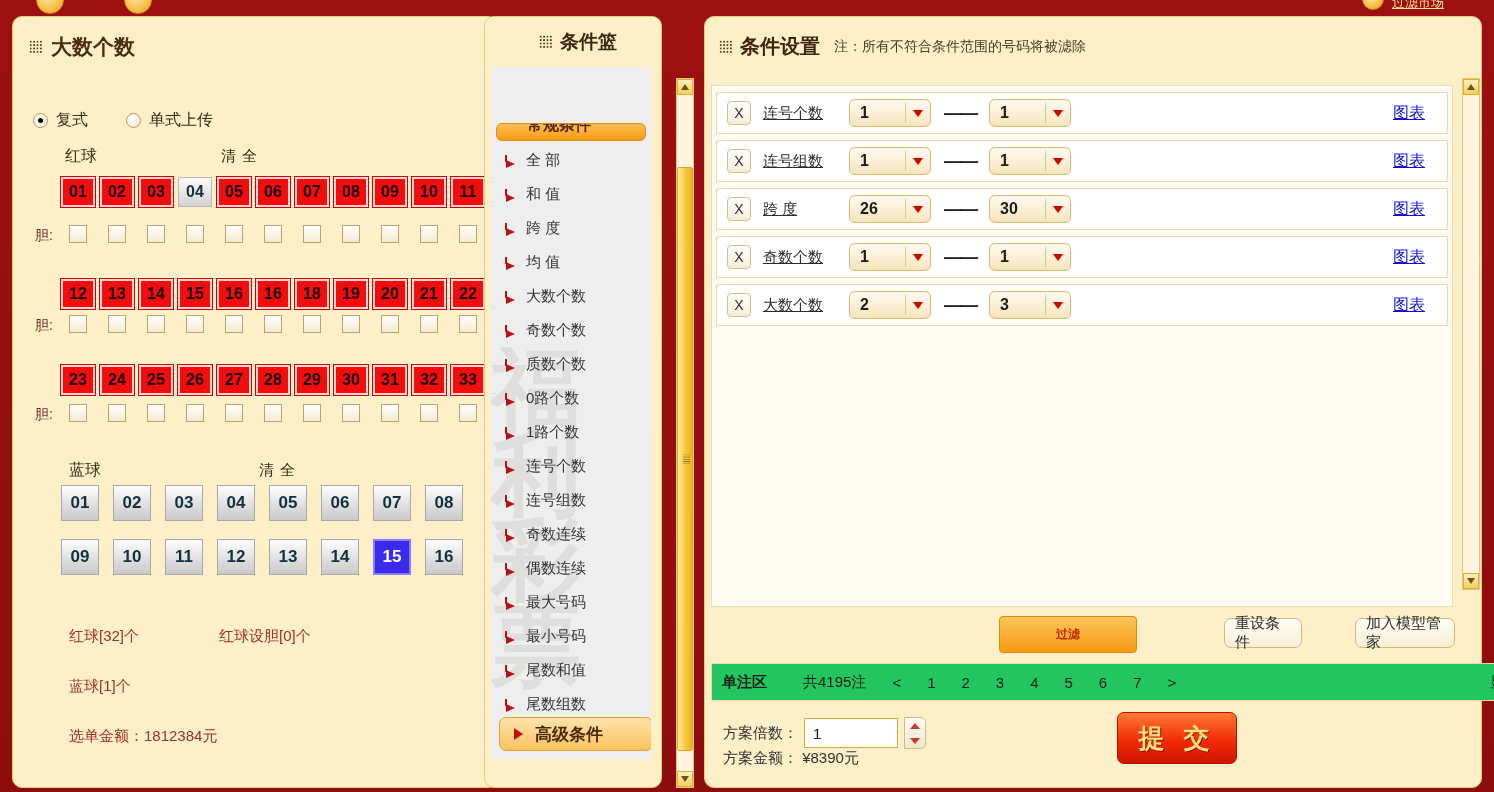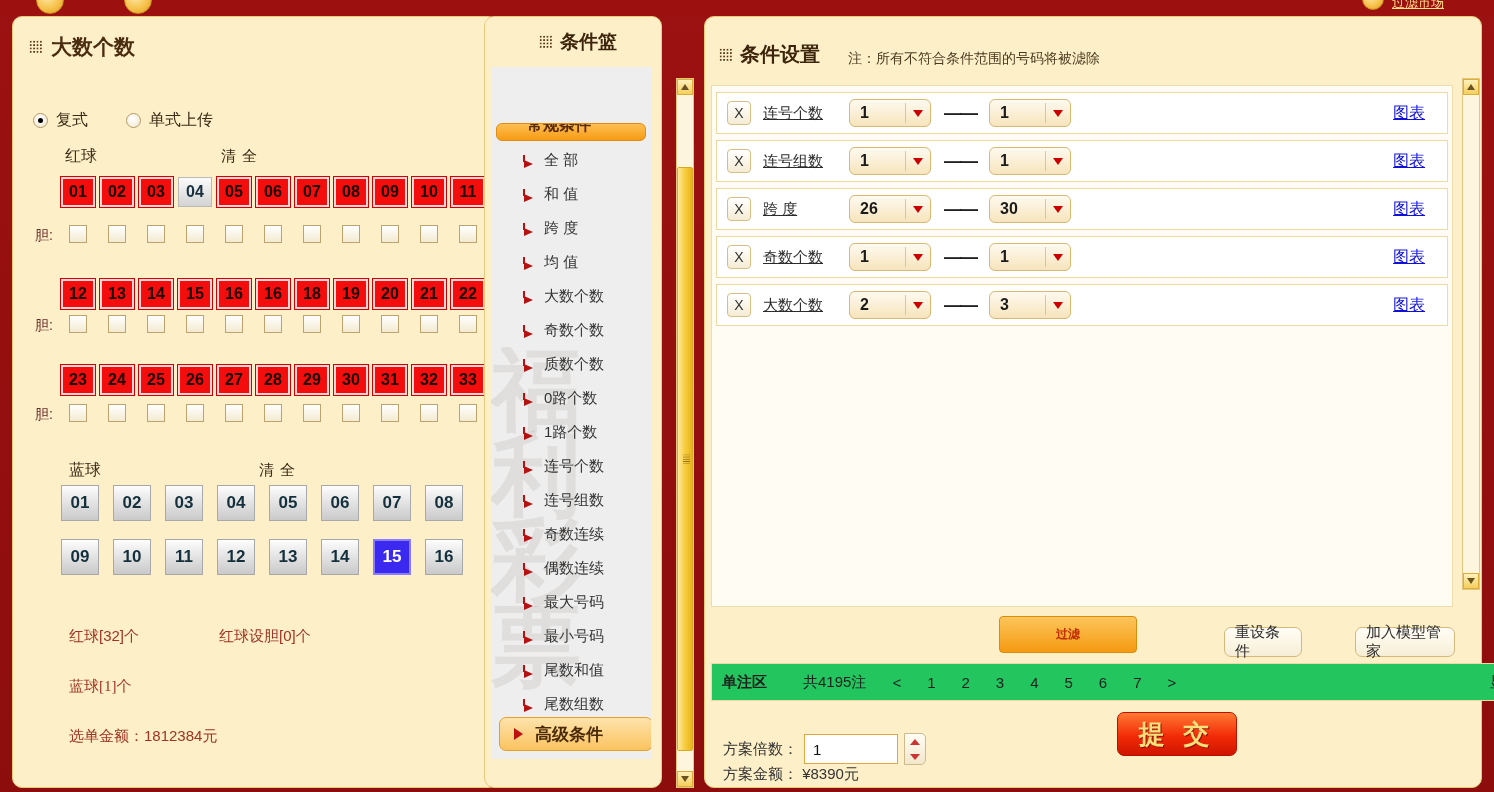--- a/index.html
+++ b/index.html
@@ -147,21 +147,21 @@
     overflow: hidden;
   }
   .watermark {
     position: absolute; left: 0; top: 280px; width: 160px; height: 400px;
     font-size: 90px; color: rgba(160,150,140,.18);
     line-height: .95; font-weight: bold; pointer-events: none;
     overflow: hidden; letter-spacing: -6px;
   }
   .cond-item {
     position: relative; display: flex; align-items: center; gap: 8px;
-    height: 34px; padding-left: 32px;
+    height: 34px; padding-left: 14px;
     font-size: 15px; color: #333;
   }
   .arrow-ico {
     width: 13px; height: 13px; position: relative; flex: none;
   }
   .arrow-ico::before {
     content: ""; position: absolute; left: 0; top: 1px;
     width: 2px; height: 7px; background: #b51313;
   }
   .arrow-ico::after {
@@ -227,21 +227,21 @@
   
   .right-panel {
     position: absolute; left: 704px; top: 16px;
     width: 778px; height: 772px;
     background: #fdf0c8;
     border: 1px solid #e8c87a;
     border-radius: 10px;
   }
   .rp-head {
     position: absolute; left: 14px; top: 16px;
-    display: flex; align-items: flex-end; gap: 28px; margin-top: 8px;
+    display: flex; align-items: center; gap: 14px;
   }
   .rp-title { font-size: 20px; font-weight: bold; color: #3d240c; display:flex; align-items:center; gap:7px;}
   .rp-note { font-size: 14px; color: #4a3a20; }
 
   .cond-area {
     position: absolute; left: 6px; top: 68px;
     width: 742px; height: 522px;
     background: #fffdf3;
     border: 1px solid #efdcac;
   }
@@ -294,21 +294,21 @@
   }
   .btn-filter {
     position: absolute; left: 294px; top: 3px;
     width: 138px; height: 37px; border-radius: 4px;
     background: linear-gradient(#fcc55a, #f59a12);
     border: 1px solid #d98d0d;
     display: flex; align-items: center; justify-content: center;
     font-size: 12px; color: #c02a00; font-weight: bold;
   }
   .btn-plain {
-    position: absolute; top: 14px; height: 30px;
+    position: absolute; top: 5px; height: 30px;
     border-radius: 7px; border: 1px solid #d5b87c;
     background: linear-gradient(#fffdf5, #f7eed6);
     display: flex; align-items: center; justify-content: center;
     font-size: 15px; color: #2b2b2b; padding: 0 10px;
   }
   .btn-reset { left: 519px; width: 78px; }
   .btn-model { left: 650px; width: 100px; }
 
   .pager {
     position: absolute; left: 6px; top: 646px;
@@ -316,21 +316,21 @@
     background: #22c55e; border: 1px solid #f0d9a4;
     display: flex; align-items: center;
     font-size: 15px; color: #1f1f1f;
   }
   .pager .lbl { margin-left: 10px; font-weight: bold; }
   .pager .cnt { margin-left: 36px; }
   .pager .pg { margin-left: 26px; cursor: pointer; }
   .pager .show { position: absolute; right: 14px; }
 
   .bottom-left {
-    position: absolute; left: 18px; top: 716px;
+    position: absolute; left: 18px; top: 700px;
     font-size: 15px; color: #333;
   }
   .multi-row { display: flex; align-items: center; gap: 6px; }
   .multi-input {
     width: 94px; height: 30px;
     border: 1px solid #dfa83e; background: #fff;
     font-size: 15px; color: #111;
     padding: 0 0 0 8px;
     font-family: "Liberation Sans", sans-serif;
   }
@@ -340,28 +340,27 @@
     background: linear-gradient(#fffdf4, #f2e7cb);
     display: flex; flex-direction: column;
     align-items: center; justify-content: space-around;
   }
   .spin-up { width:0;height:0;border-left:5px solid transparent;border-right:5px solid transparent;border-bottom:6px solid #c33; }
   .spin-dn { width:0;height:0;border-left:5px solid transparent;border-right:5px solid transparent;border-top:6px solid #c33; }
   .amt-row { font-size: 15px; color: #333; }
 
   .submit-btn {
     position: absolute; left: 1117px; top: 712px;
-    width: 120px; height: 44px; border-radius: 7px;
+    width: 120px; height: 52px; border-radius: 7px;
     background: linear-gradient(#ff7a33, #f22b07 55%, #cf1400);
     border: 1px solid #b81200;
     display: flex; align-items: center; justify-content: center;
     font-size: 26px; font-weight: bold; color: #ffe07a;
     letter-spacing: 6px;
     text-shadow: 1px 1px 0 #8a0d00;
-    font-family: Liberation Serif, serif;
   }
 </style>
 </head>
 <body>
 
 <div id="app">
 
   <div class="topbar">
     <div class="coin c1"></div>
     <div class="coin c2"></div>
@@ -557,21 +556,21 @@
           <div class="bball">12</div>
           <div class="bball">13</div>
           <div class="bball">14</div>
           <div class="bball on">15</div>
           <div class="bball">16</div>
         </div>
       </div>
 
     <div class="stat" style="left:56px; top:610px;">红球[32]个</div>
     <div class="stat" style="left:206px; top:610px;">红球设胆[0]个</div>
-    <div class="stat" style="left:56px; top:660px;font-family:Liberation Serif, serif;">蓝球[1]个</div>
+    <div class="stat" style="left:56px; top:660px;">蓝球[1]个</div>
     <div class="stat" style="left:56px; top:710px;">选单金额：1812384元</div>
   </div>
 
   <div class="mid-panel">
     <div class="mid-head">
       <span class="grip"></span>
       <span>条件篮</span>
     </div>
 
     <div class="mid-list">

